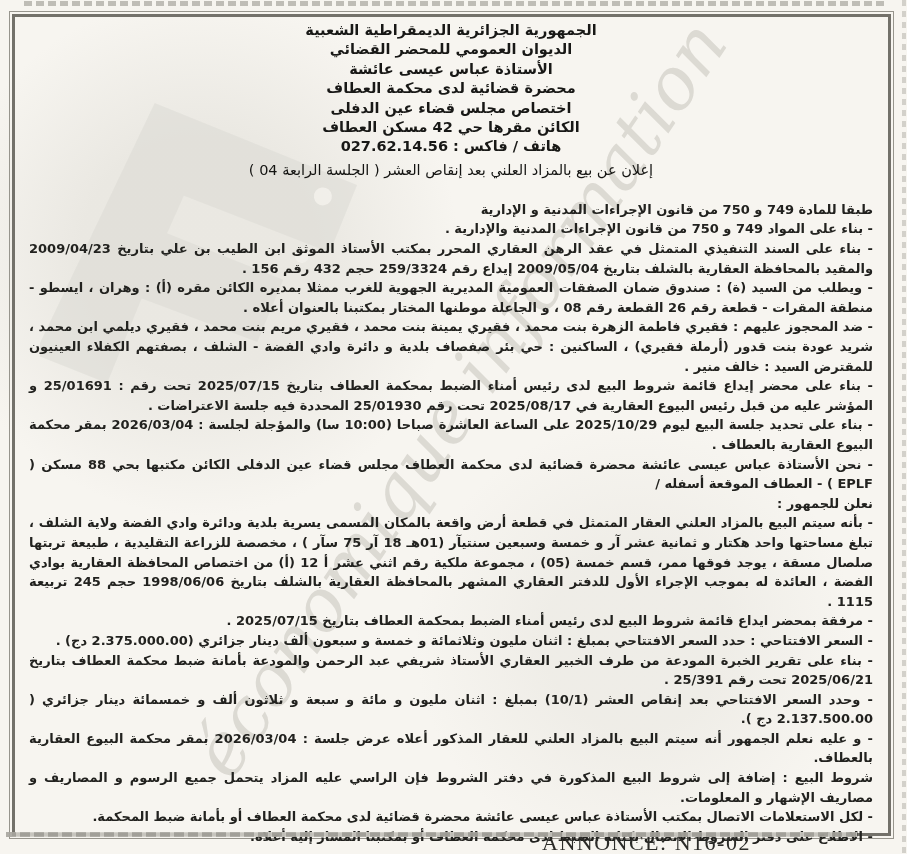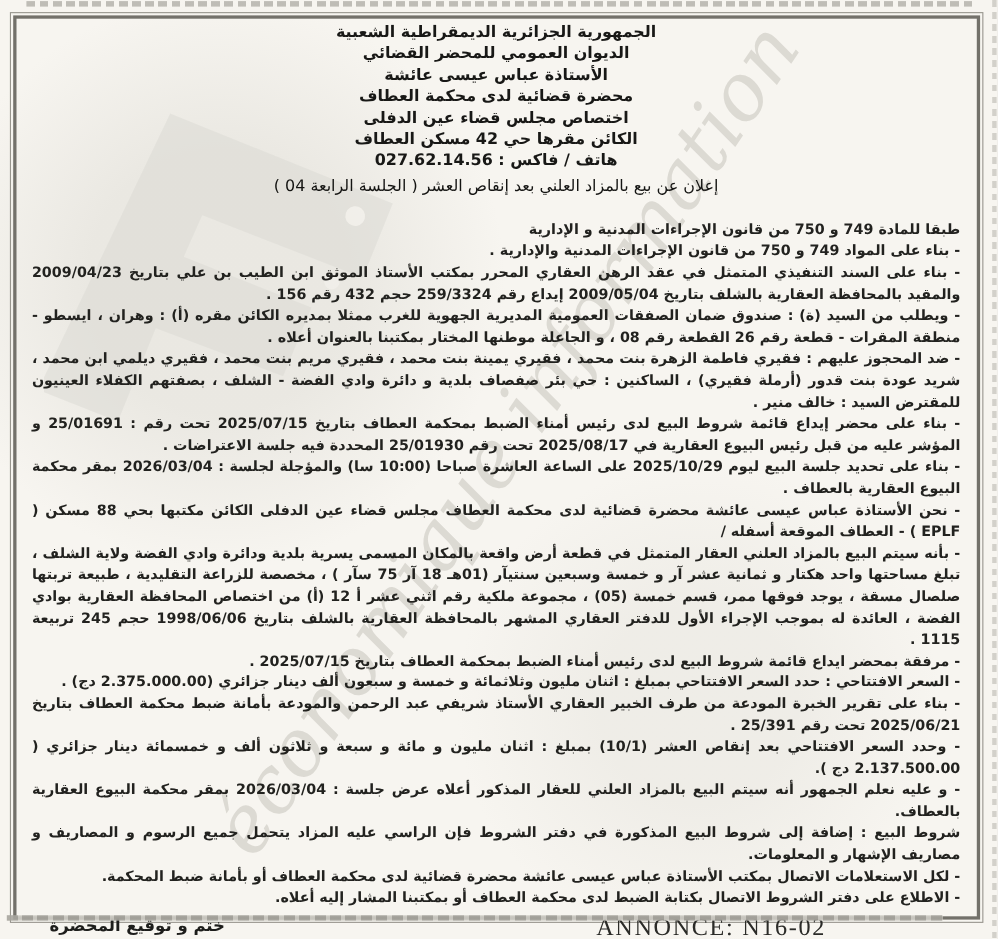--- a/index.html
+++ b/index.html
@@ -69,20 +69,21 @@
 
         <div class="bodytext">
           <p>طبقا للمادة 749 و 750 من قانون الإجراءات المدنية و الإدارية</p>
           <p>- بناء على المواد 749 و 750 من قانون الإجراءات المدنية والإدارية .</p>
           <p>- بناء على السند التنفيذي المتمثل في عقد الرهن العقاري المحرر بمكتب الأستاذ الموثق ابن الطيب بن علي بتاريخ 2009/04/23 والمقيد بالمحافظة العقارية بالشلف بتاريخ 2009/05/04 إيداع رقم 259/3324 حجم 432 رقم 156 .</p>
           <p>- ويطلب من السيد (ة) : صندوق ضمان الصفقات العمومية المديرية الجهوية للغرب ممثلا بمديره الكائن مقره (أ) : وهران ، ايسطو - منطقة المقرات - قطعة رقم 26 القطعة رقم 08 ، و الجاعلة موطنها المختار بمكتبنا بالعنوان أعلاه .</p>
           <p>- ضد المحجوز عليهم : فقيري فاطمة الزهرة بنت محمد ، فقيري يمينة بنت محمد ، فقيري مريم بنت محمد ، فقيري ديلمي ابن محمد ، شريد عودة بنت قدور (أرملة فقيري) ، الساكنين : حي بئر صفصاف بلدية و دائرة وادي الفضة - الشلف ، بصفتهم الكفلاء العينيون للمقترض السيد : خالف منير .</p>
           <p>- بناء على محضر إيداع قائمة شروط البيع لدى رئيس أمناء الضبط بمحكمة العطاف بتاريخ 2025/07/15 تحت رقم : 25/01691 و المؤشر عليه من قبل رئيس البيوع العقارية في 2025/08/17 تحت رقم 25/01930 المحددة فيه جلسة الاعتراضات .</p>
           <p>- بناء على تحديد جلسة البيع ليوم 2025/10/29 على الساعة العاشرة صباحا (10:00 سا) والمؤجلة لجلسة : 2026/03/04 بمقر محكمة البيوع العقارية بالعطاف .</p>
           <p>- نحن الأستاذة عباس عيسى عائشة محضرة قضائية لدى محكمة العطاف مجلس قضاء عين الدفلى الكائن مكتبها بحي 88 مسكن ( EPLF ) - العطاف الموقعة أسفله /</p>
+          <p>نعلن للجمهور :</p>
           <p>- بأنه سيتم البيع بالمزاد العلني العقار المتمثل في قطعة أرض واقعة بالمكان المسمى يسرية بلدية ودائرة وادي الفضة ولاية الشلف ، تبلغ مساحتها واحد هكتار و ثمانية عشر آر و خمسة وسبعين سنتيآر (01هـ 18 آر 75 سآر ) ، مخصصة للزراعة التقليدية ، طبيعة تربتها صلصال مسقة ، يوجد فوقها ممر، قسم خمسة (05) ، مجموعة ملكية رقم اثني عشر أ 12 (أ) من اختصاص المحافظة العقارية بوادي الفضة ، العائدة له بموجب الإجراء الأول للدفتر العقاري المشهر بالمحافظة العقارية بالشلف بتاريخ 1998/06/06 حجم 245 تربيعة 1115 .</p>
           <p>- مرفقة بمحضر ايداع قائمة شروط البيع لدى رئيس أمناء الضبط بمحكمة العطاف بتاريخ 2025/07/15 .</p>
           <p>- السعر الافتتاحي : حدد السعر الافتتاحي بمبلغ : اثنان مليون وثلاثمائة و خمسة و سبعون ألف دينار جزائري (2.375.000.00 دج) .</p>
           <p>- بناء على تقرير الخبرة المودعة من طرف الخبير العقاري الأستاذ شريفي عبد الرحمن والمودعة بأمانة ضبط محكمة العطاف بتاريخ 2025/06/21 تحت رقم 25/391 .</p>
           <p>- وحدد السعر الافتتاحي بعد إنقاص العشر (10/1) بمبلغ : اثنان مليون و مائة و سبعة و ثلاثون ألف و خمسمائة دينار جزائري ( 2.137.500.00 دج ).</p>
           <p>- و عليه نعلم الجمهور أنه سيتم البيع بالمزاد العلني للعقار المذكور أعلاه عرض جلسة : 2026/03/04 بمقر محكمة البيوع العقارية بالعطاف.</p>
           <p>شروط البيع : إضافة إلى شروط البيع المذكورة في دفتر الشروط فإن الراسي عليه المزاد يتحمل جميع الرسوم و المصاريف و مصاريف الإشهار و المعلومات.</p>
           <p>- لكل الاستعلامات الاتصال بمكتب الأستاذة عباس عيسى عائشة محضرة قضائية لدى محكمة العطاف أو بأمانة ضبط المحكمة.</p>
           <p>- الاطلاع على دفتر الشروط الاتصال بكتابة الضبط لدى محكمة العطاف أو بمكتبنا المشار إليه أعلاه.</p>
         </div>

